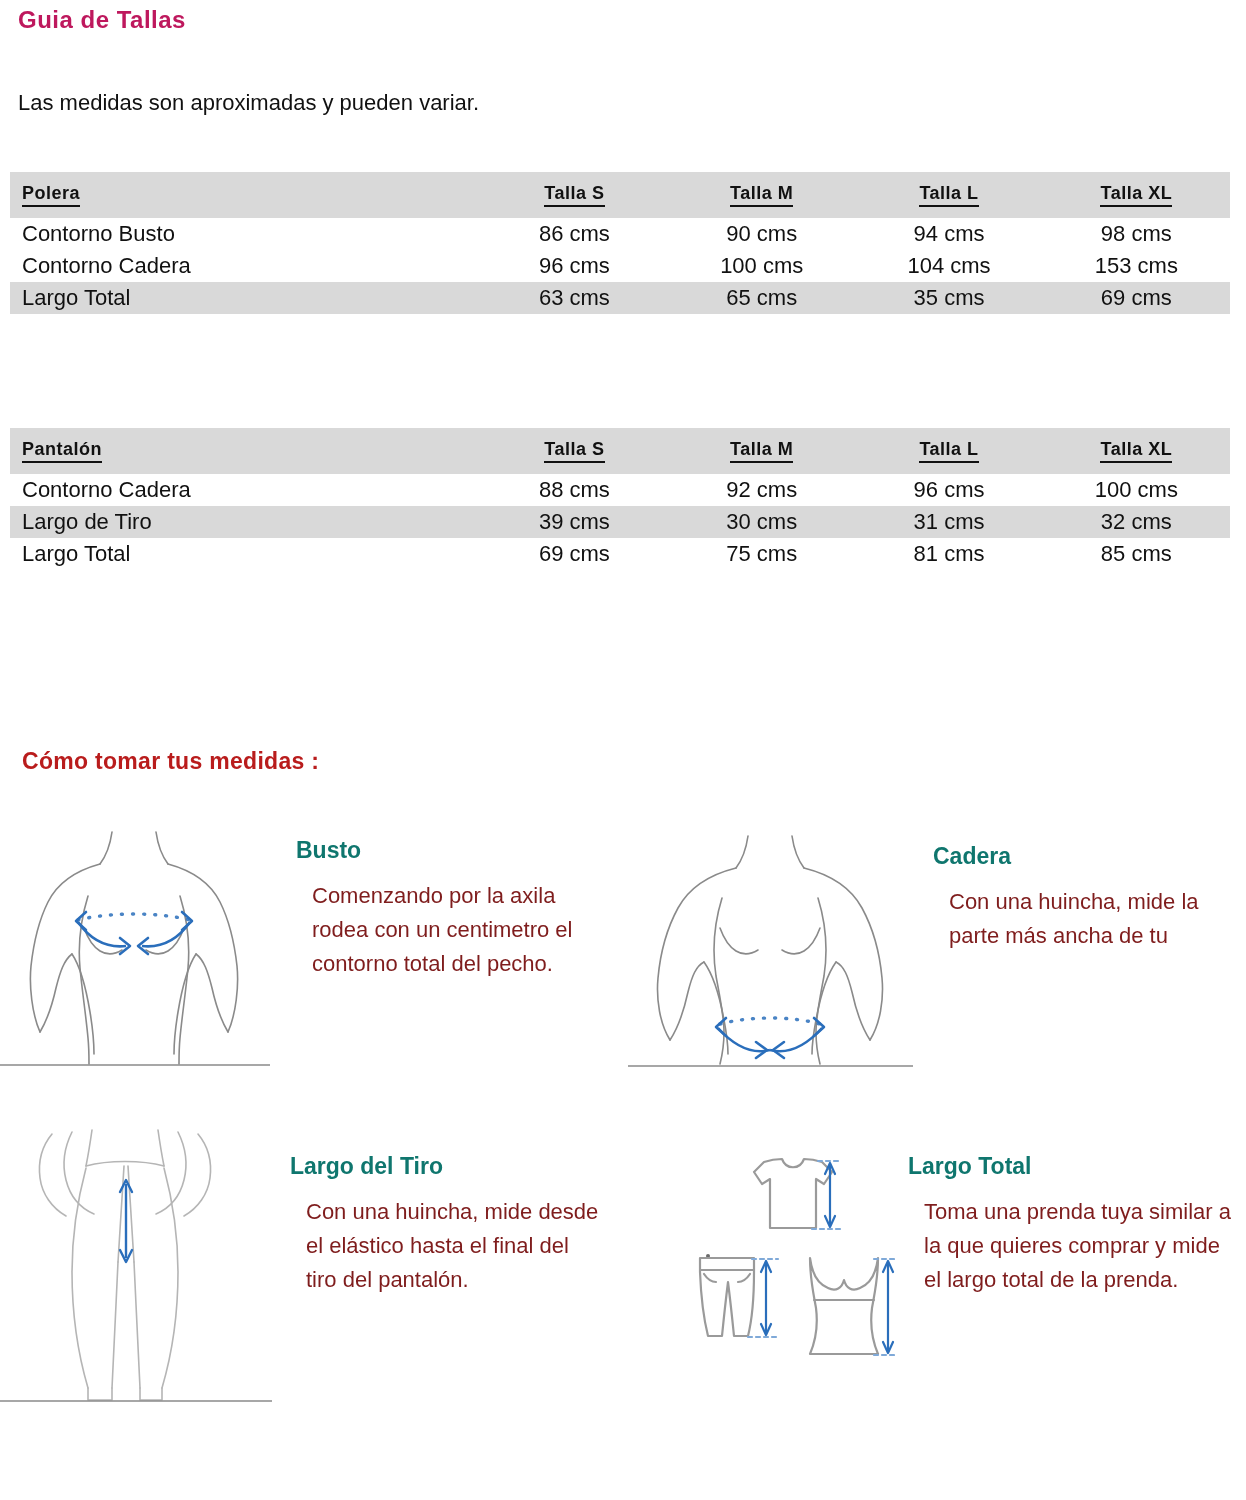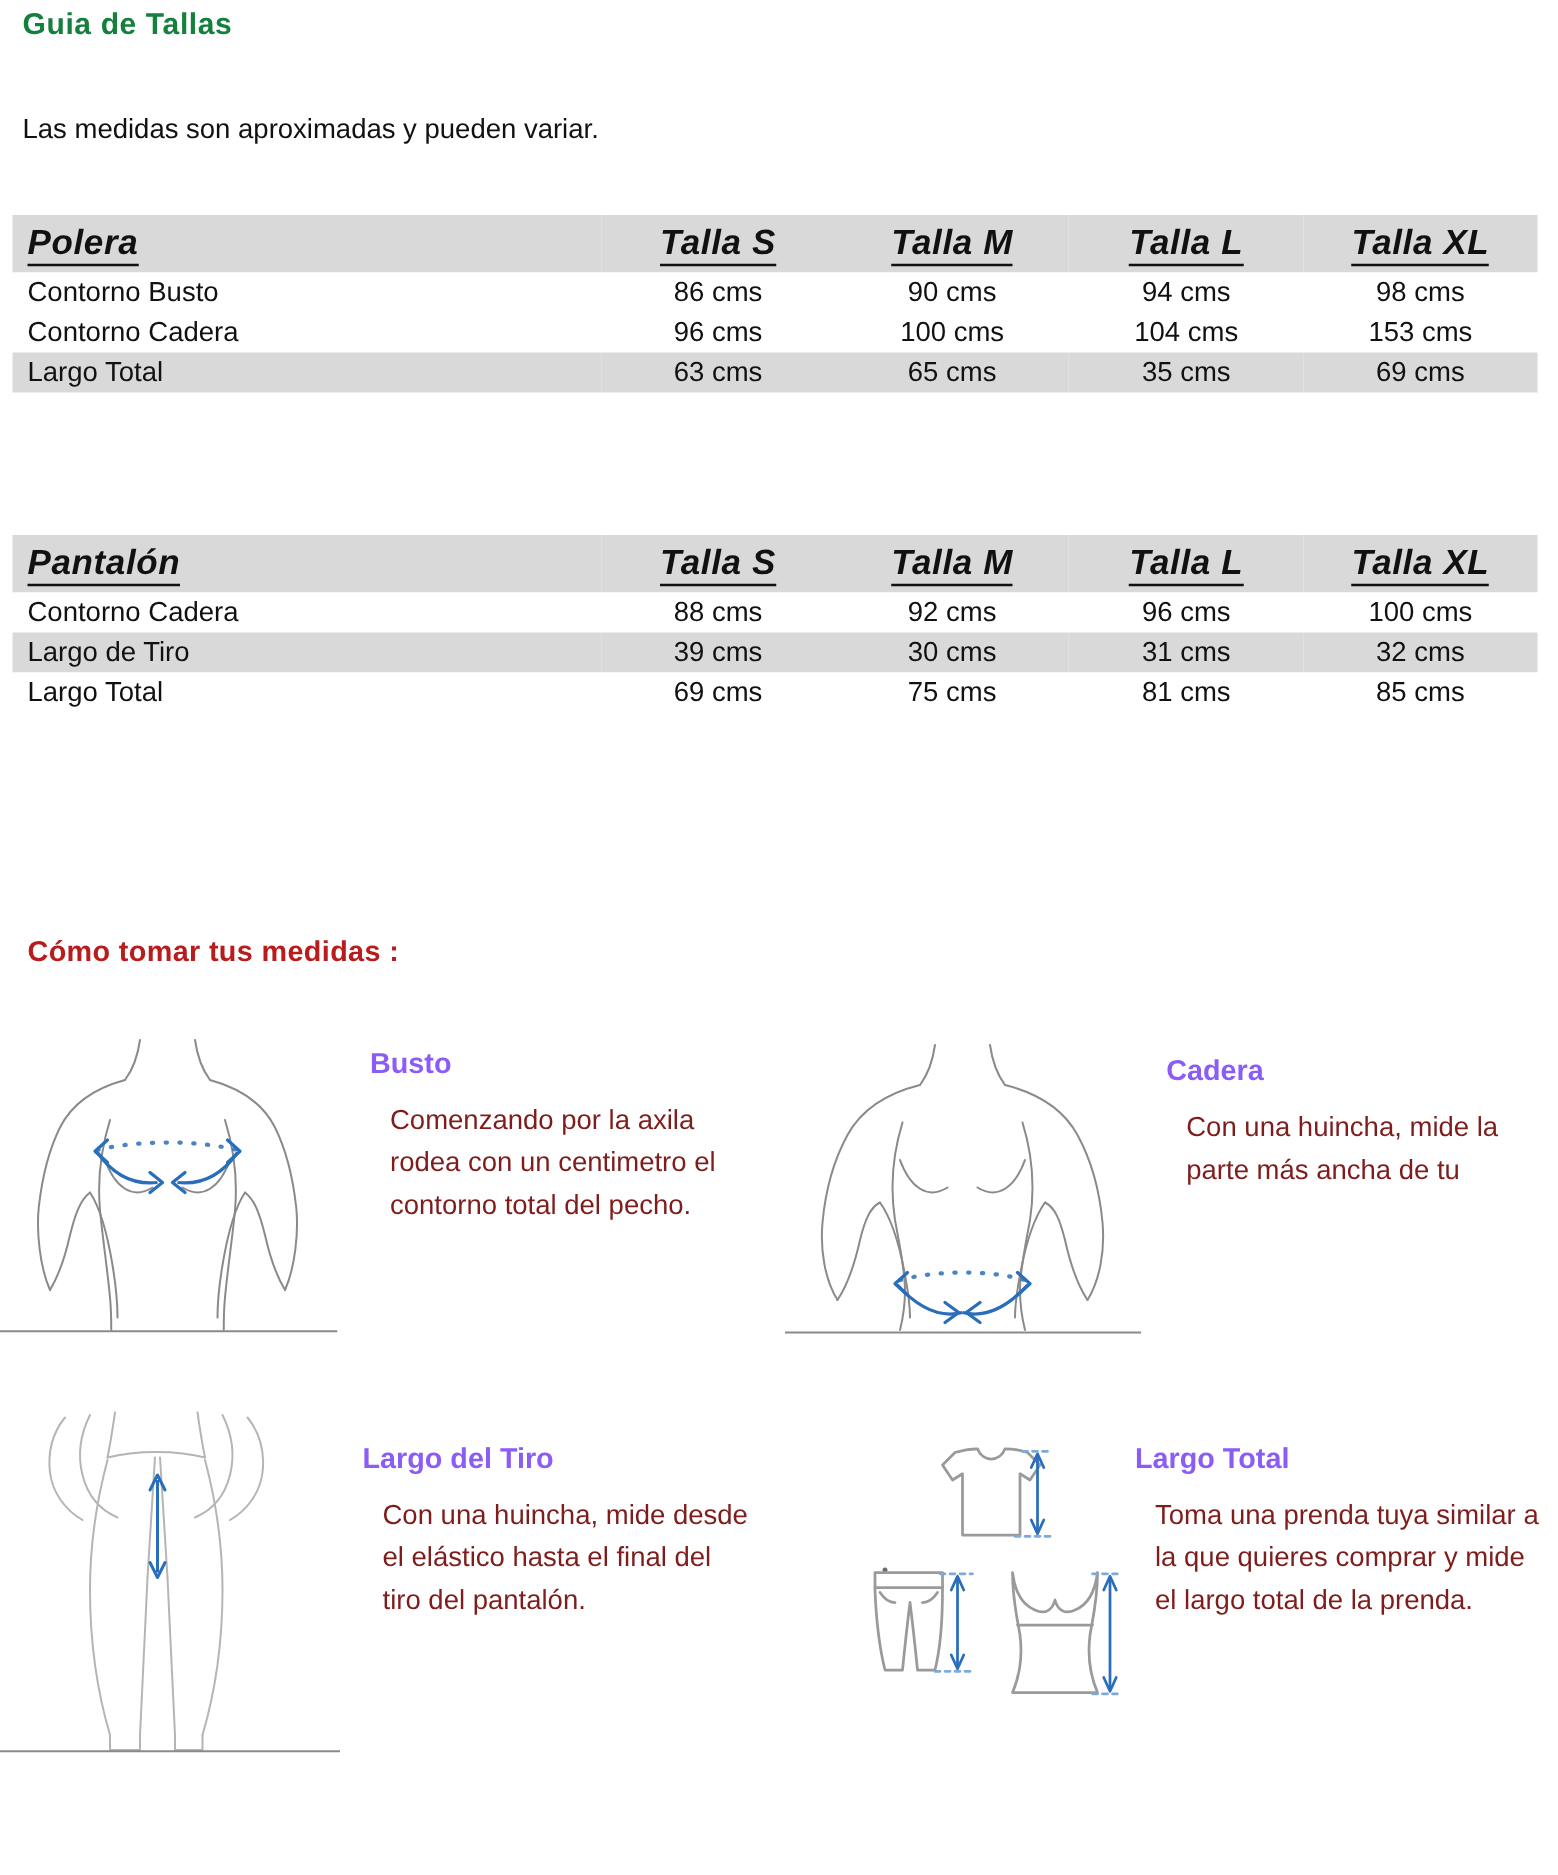--- a/index.html
+++ b/index.html
@@ -18,21 +18,21 @@
   }
 
   
   .page-title {
     position: absolute;
     left: 18px;
     top: 6px;
     font-size: 24px;
     font-weight: bold;
     letter-spacing: 0.5px;
-    color: #15803d;
+    color: #be185d;
   }
   .intro-text {
     position: absolute;
     left: 18px;
     top: 90px;
     font-size: 22px;
     font-weight: normal;
     color: #111111;
   }
 
@@ -55,23 +55,22 @@
     padding: 0;
     height: 32px;
     font-size: 22px;
     font-weight: normal;
     color: #111111;
     vertical-align: middle;
   }
   .size-table thead th {
     height: 46px;
     font-weight: bold;
-    font-size: 28px;
+    font-size: 18px;
     letter-spacing: 0.5px;
-    font-style: italic;
   }
   .size-table thead tr { background: #d9d9d9; }
   .size-table tbody tr.band-gray  { background: #d9d9d9; }
   .size-table tbody tr.band-white { background: #ffffff; }
 
   .th-inner, .cell-label {
     display: block;
     padding-left: 12px;
     text-align: left;
   }
@@ -113,21 +112,21 @@
     position: absolute;
   }
   .mb-busto .txt      { left: 296px; top: 12px; width: 330px; }
   .mb-cadera .txt     { left: 305px; top: 12px; width: 318px; }
   .mb-tiro .txt       { left: 290px; top: 32px; width: 330px; }
   .mb-largototal .txt { left: 218px; top: 6px;  width: 340px; }
 
   .txt .subhead {
     font-size: 23px;
     font-weight: bold;
-    color: #8b5cf6;
+    color: #0f766e;
     margin: 0 0 8px 0;
     line-height: 1.1;
   }
   .txt .body {
     font-size: 22px;
     font-weight: normal;
     color: #7f1d1d;
     line-height: 1.55;
     margin: 16px;
   }

